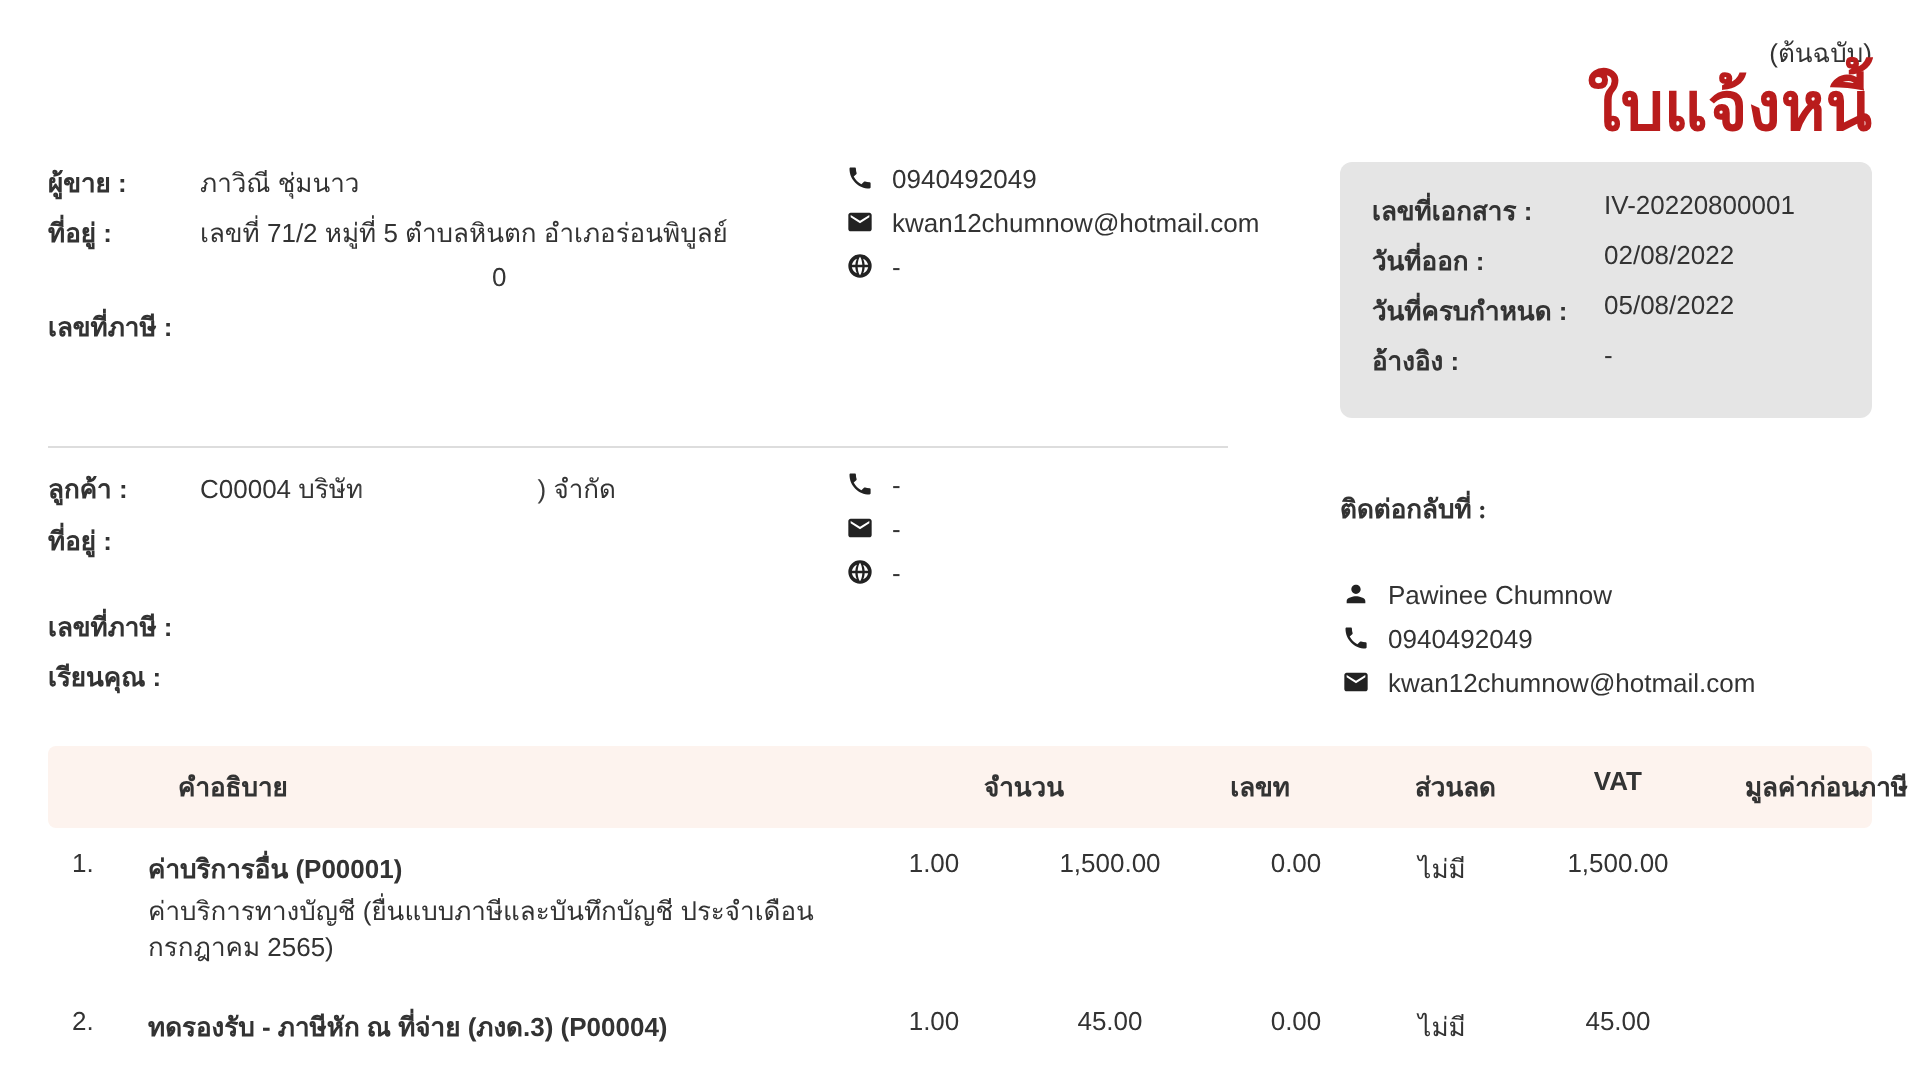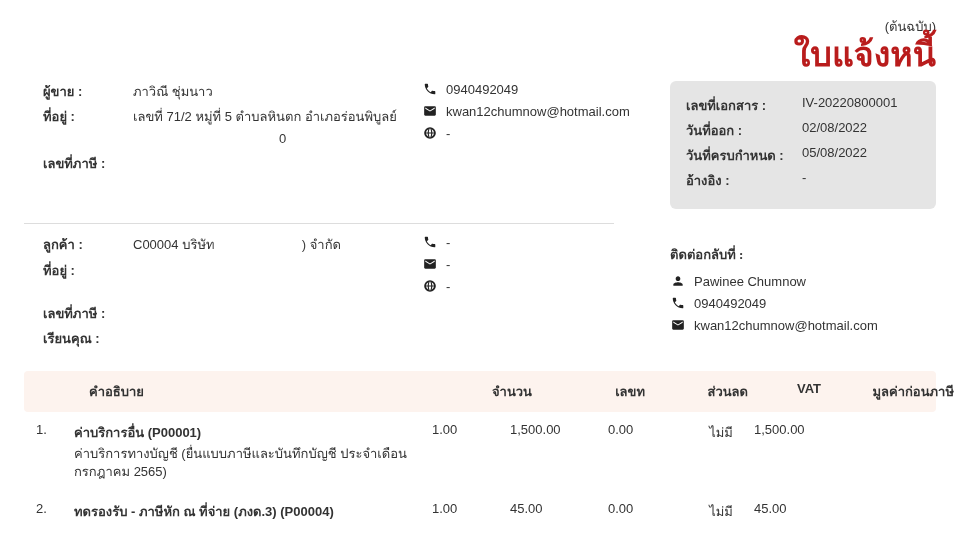--- a/index.html
+++ b/index.html
@@ -32,24 +32,23 @@
   .top-grid {
     display: grid;
     grid-template-columns: 380px 230px 1fr;
     gap: 10px 18px;
     align-items: start;
   }
   .seller-block .row,
   .customer-block .row {
     display: grid;
     grid-template-columns: 70px 1fr;
-    gap: 20px;
+    gap: 6px;
     margin-bottom: 4px;
     align-items: baseline;
-    margin-left: 19px;
   }
   .seller-block .row .label,
   .customer-block .row .label {
     font-weight: 600;
   }
   .redact {
     display:inline-block;
     height:14px;
     background:#fff;
     border-radius:4px;
@@ -88,21 +87,21 @@
   .doc-info .row .label { font-weight:600; }
   hr.sep {
     border:none;
     border-top:1px solid #ddd;
     margin:14px 0 10px;
     width:590px;
   }
   .contact-back {
     margin-top:10px;
   }
-  .contact-back h4 { font-weight:600; margin-bottom:8px;font-family:Liberation Serif, serif; }
+  .contact-back h4 { font-weight:600; margin-bottom:24px;font-family:Liberation Serif, serif; }
   .contact-back .contact-item { margin-bottom:6px; }
   .table-area {
     margin-top:18px;
   }
   .table-head {
     background:#fdf3ee;
     display:grid;
     grid-template-columns: 30px 350px 70px 90px 80px 50px 110px;
     gap:23px;
     padding:10px 12px;
@@ -110,21 +109,21 @@
     border-radius:4px;
   }
   .table-head .th-right { text-align:right; }
   .table-row {
     display:grid;
     grid-template-columns: 30px 350px 70px 90px 80px 50px 110px;
     gap:8px;
     padding:10px 12px;
     align-items:start;
   }
-  .table-row .td-right { text-align:left; }
+  .table-row .td-right { text-align:center; }
   .table-row .td-center { text-align:center; }
   .item-name { font-weight:700; }
   .item-desc { font-weight:400; color:#333; margin-top:2px; line-height:1.4; }
 </style>
 </head>
 <body>
 
 <div class="page">
 
   <div class="header">

